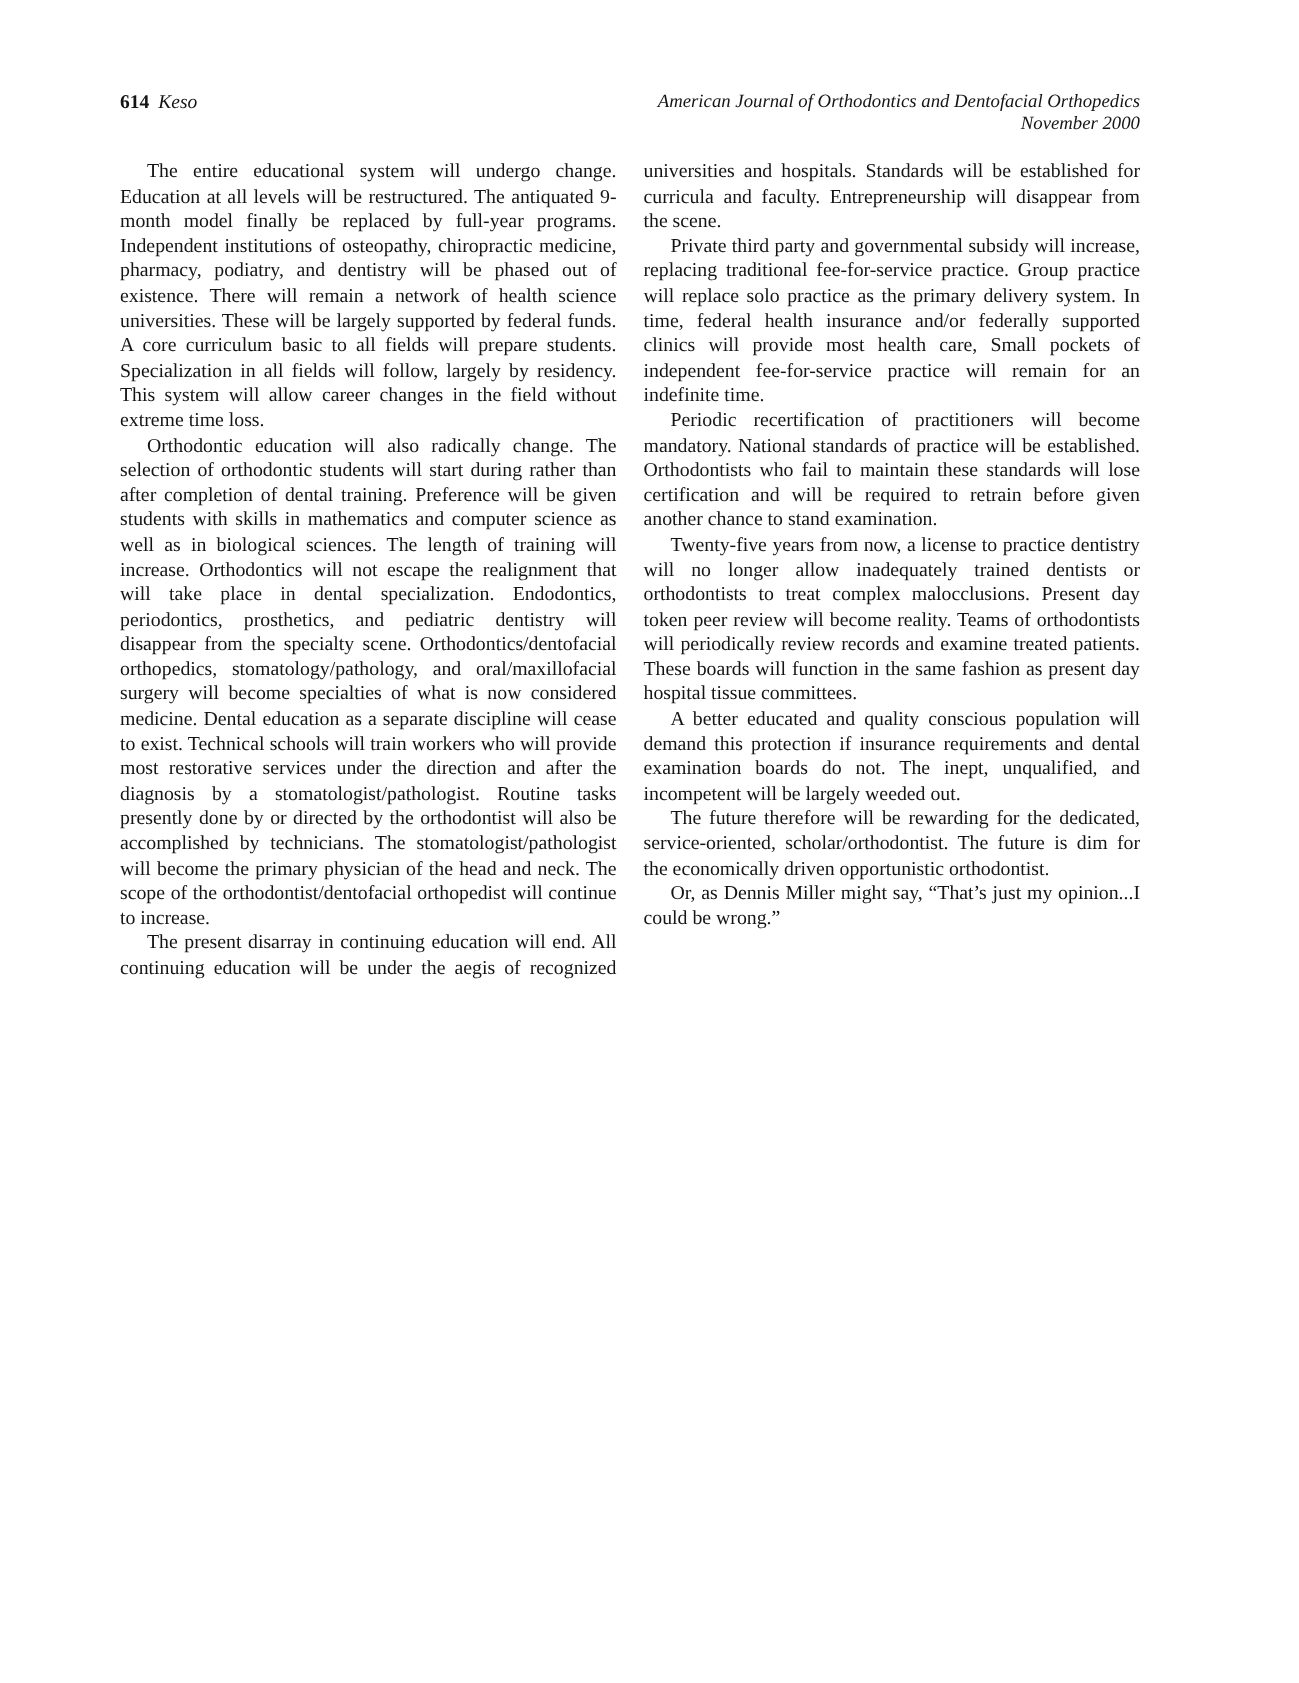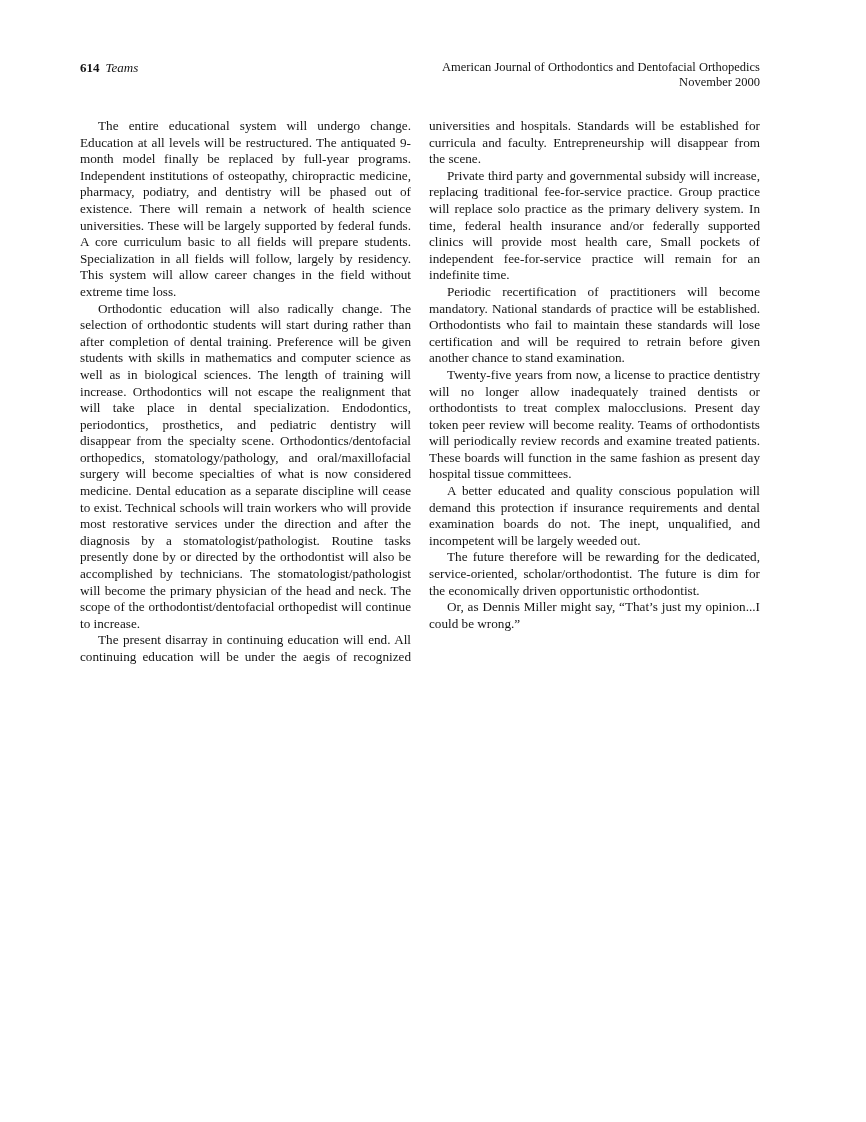--- a/index.html
+++ b/index.html
@@ -35,26 +35,27 @@
       font-weight: bold;
       font-style: normal;
       text-align: right;
     }
     .running-author {
       font-style: italic;
       margin-left: 6px;
     }
     .running-right {
       text-align: right;
+      font-style: italic;
       font-size: 12.5px;
       line-height: 15px;
     }
     .article-body {
       position: absolute;
-      top: 118px;
+      top: 106px;
       left: 80px;
       width: 680px;
       height: 600px;
       column-count: 2;
       column-gap: 18px;
       column-fill: balance;
       font-size: 13.2px;
       line-height: 16.6px;
       text-align: justify;
       text-justify: inter-word;
@@ -67,21 +68,21 @@
       -webkit-hyphens: auto;
     }
   </style>
 </head>
 <body>
 
 <div class="page">
 
   <div class="running-header">
     <div class="running-left">
-      <span class="page-number">614</span><span class="running-author">Teams</span>
+      <span class="page-number">614</span><span class="running-author">Keso</span>
     </div>
     <div class="running-right">
       <div>American Journal of Orthodontics and Dentofacial Orthopedics</div>
       <div>November 2000</div>
     </div>
   </div>
 
   <div class="article-body">
     <p>The entire educational system will undergo change. Education at all levels will be restructured. The antiquated 9-month model finally be replaced by full-year programs. Independent institutions of osteopathy, chiropractic medicine, pharmacy, podiatry, and dentistry will be phased out of existence. There will remain a network of health science universities. These will be largely supported by federal funds. A core curriculum basic to all fields will prepare students. Specialization in all fields will follow, largely by residency. This system will allow career changes in the field without extreme time loss.</p>
     <p>Orthodontic education will also radically change. The selection of orthodontic students will start during rather than after completion of dental training. Preference will be given students with skills in mathematics and computer science as well as in biological sciences. The length of training will increase. Orthodontics will not escape the realignment that will take place in dental specialization. Endodontics, periodontics, prosthetics, and pediatric dentistry will disappear from the specialty scene. Orthodontics/dentofacial orthopedics, stomatology/pathology, and oral/maxillofacial surgery will become specialties of what is now considered medicine. Dental education as a separate discipline will cease to exist. Technical schools will train workers who will provide most restorative services under the direction and after the diagnosis by a stomatologist/pathologist. Routine tasks presently done by or directed by the orthodontist will also be accomplished by technicians. The stomatologist/pathologist will become the primary physician of the head and neck. The scope of the orthodontist/dentofacial orthopedist will continue to increase.</p>

